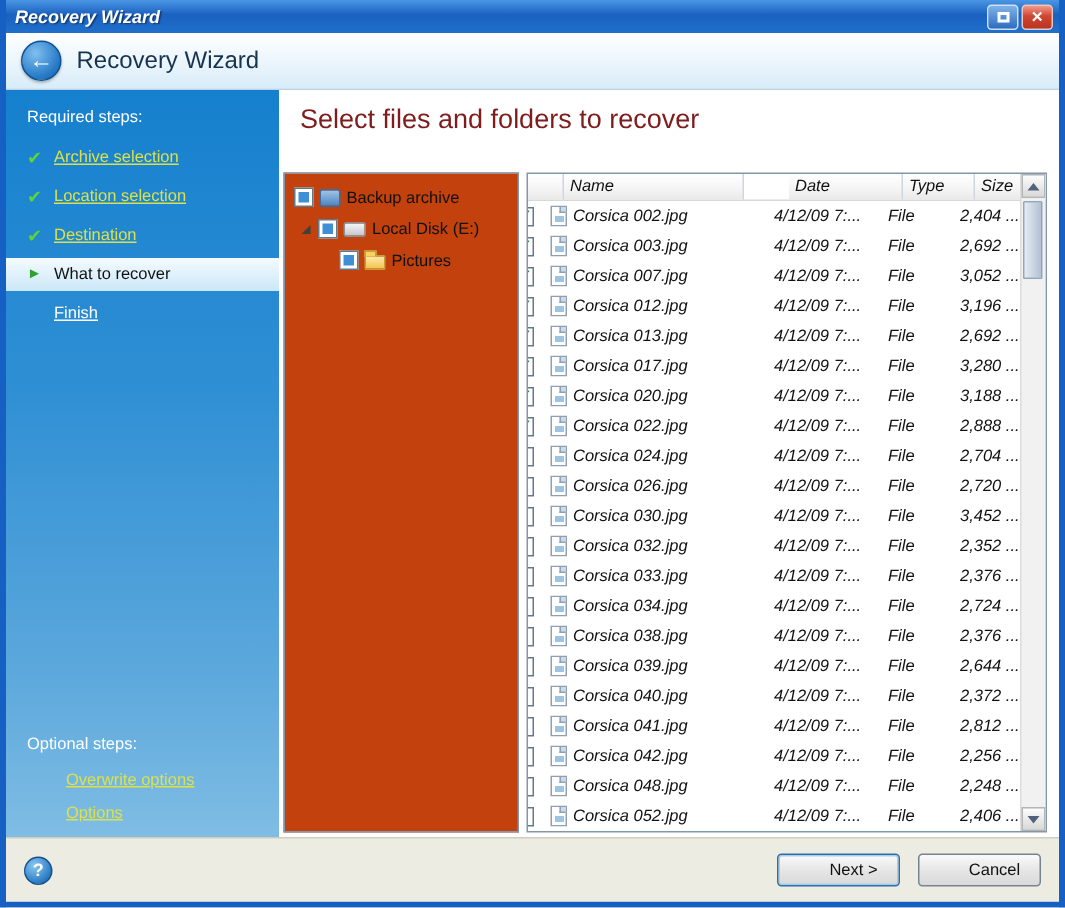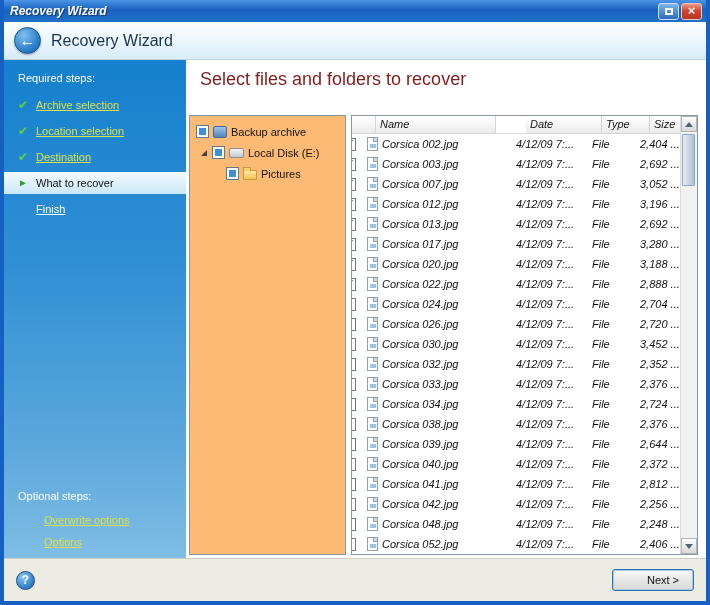--- a/index.html
+++ b/index.html
@@ -68,21 +68,21 @@
   .optional .side-label { padding:0 0 2px 0; }
   .opt-link { display:block; margin:10px 0 0 26px; color:#DCE14A; text-decoration:underline; cursor:pointer; }
 
   
   .main { flex:1; position:relative; background:#fff; min-width:0; }
   .heading { position:absolute; left:14px; top:9px; font-size:18px; color:#7f1d1d; }
 
   
   .tree-pane {
     position:absolute; left:3px; top:55px; bottom:3px; width:157px;
-    border:1px solid #8497A8; background:#fdba74; overflow:hidden; padding-top:5px; font-size:11px; color:#111;
+    border:1px solid #8497A8; background:#c2410c; overflow:hidden; padding-top:5px; font-size:11px; color:#111;
   }
   .tree-row { height:21px; display:flex; align-items:center; gap:4px; cursor:pointer; }
   .tree-row.level0 { padding-left:6px; }
   .tree-row.level1 { padding-left:11px; }
   .tree-row.level2 { padding-left:36px; }
   .expander { width:0; height:0; border-bottom:6px solid #404040; border-left:6px solid transparent; margin-right:1px; }
   .tcb { width:13px; height:13px; flex:0 0 13px; border:1px solid #64788C; background:#fff; position:relative; }
   .tcb.partial::after { content:''; position:absolute; inset:2px; background:#3E8FD6; }
   .ticon { flex:0 0 auto; }
   .icon-archive { width:14px; height:12px; background:linear-gradient(180deg,#9FC4E8,#4E86C0); border:1px solid #3A6EA5; border-radius:2px; }
@@ -507,15 +507,16 @@
       </div>
     </div>
 
   </div>
 
   <div class="footer">
     <div class="help-btn">
         <span>?</span>
       </div>
     <button class="btn primary">Next &gt;</button>
+    <button class="btn">Cancel</button>
   </div>
 
 </div>
 
 </body></html>

